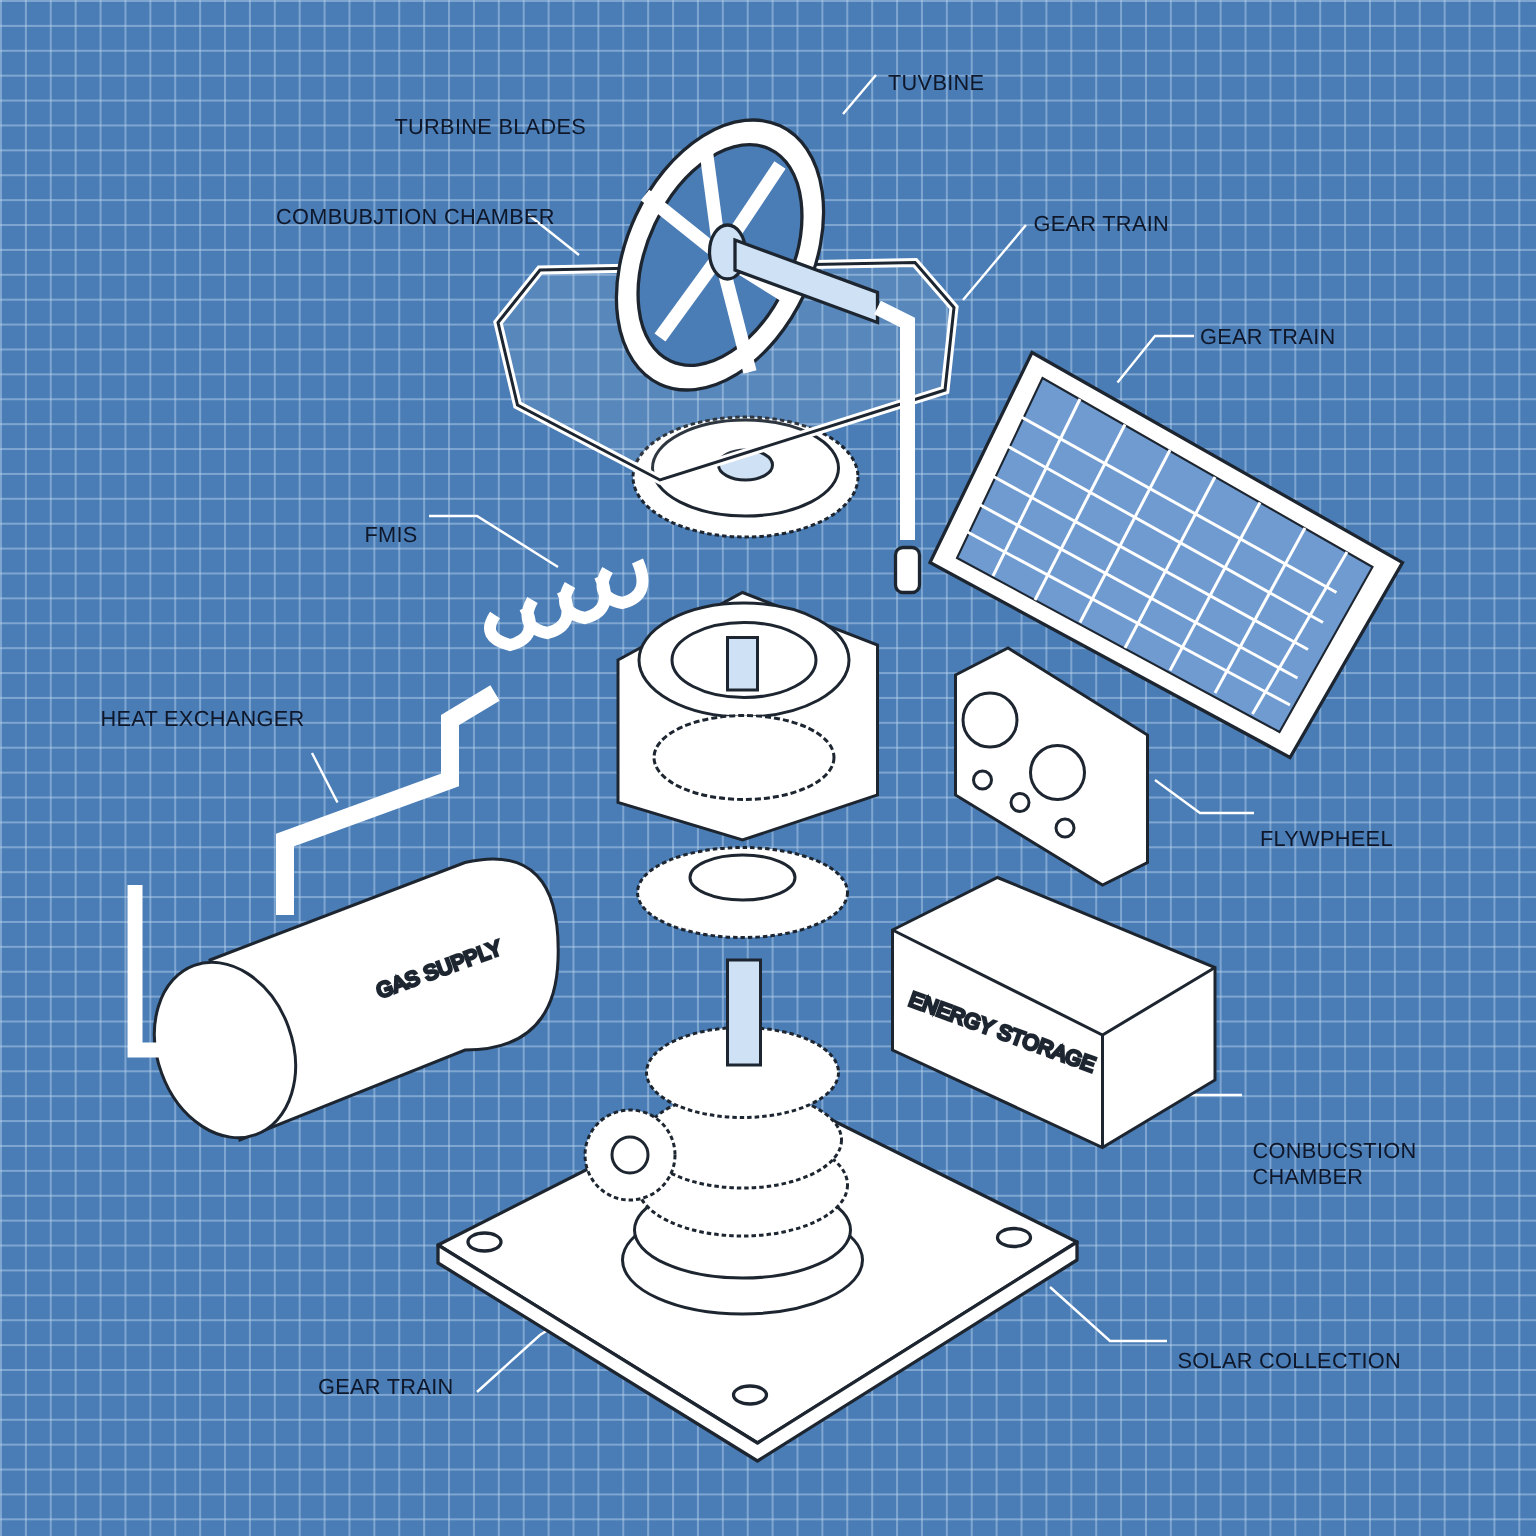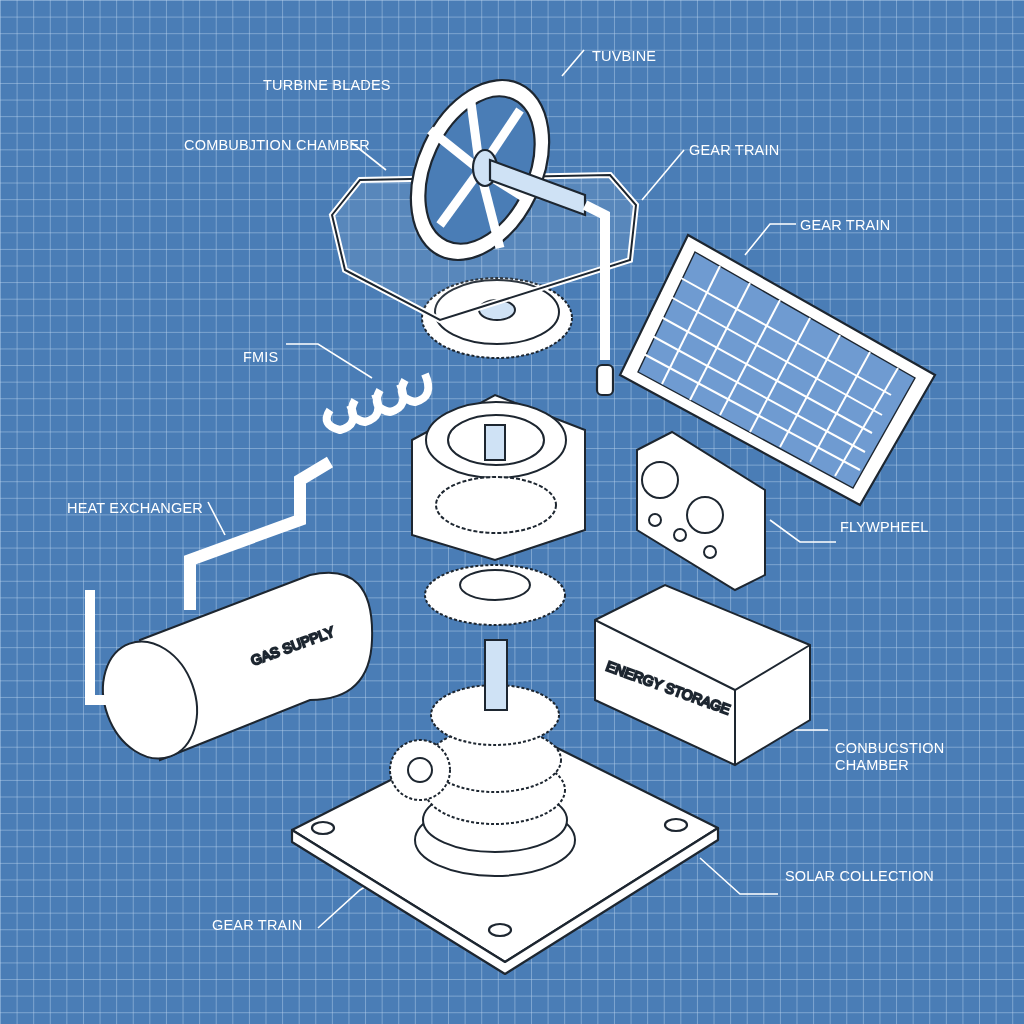--- a/index.html
+++ b/index.html
@@ -7,21 +7,21 @@
       width: 1024px; height: 1024px; overflow: hidden; position: relative;
       background-color: #4a7db6;
       background-image:
         linear-gradient(rgba(190,215,240,0.45) 1px, transparent 1px),
         linear-gradient(90deg, rgba(190,215,240,0.45) 1px, transparent 1px);
       background-size: 16.6px 16.6px;
       font-family: "Liberation Sans", sans-serif;
     }
     #art { position: absolute; left: 0; top: 0; width: 1024px; height: 1024px; }
     .lbl {
-      position: absolute; color: #ffffff; font-size: 14.5px; letter-spacing: 0.2px;
+      position: absolute; color: #0f172a; font-size: 14.5px; letter-spacing: 0.2px;
       white-space: nowrap; line-height: 17px; text-transform: uppercase;
     }
     .part-text { font-family: "Liberation Sans", sans-serif; fill: #1d2630; font-size: 14px; }
   </style>
 </head>
 <body>
 
 <svg id="art" viewBox="0 0 1024 1024" xmlns="http://www.w3.org/2000/svg">
   <g fill="none" stroke="#ffffff" stroke-width="1.6">
     <path d="M584 50 L562 76"></path>
@@ -140,20 +140,20 @@
     <text class="part-text" x="605" y="670" transform="rotate(20 605 670)">ENERGY STORAGE</text>
   </g>
 </svg>
 
 <div class="lbl" style="left:592px;top:48px">TUVBINE</div>
 <div class="lbl" style="left:263px;top:77px">TURBINE BLADES</div>
 <div class="lbl" style="left:184px;top:137px">COMBUBJTION CHAMBER</div>
 <div class="lbl" style="left:689px;top:142px">GEAR TRAIN</div>
 <div class="lbl" style="left:800px;top:217px">GEAR TRAIN</div>
 <div class="lbl" style="left:243px;top:349px">FMIS</div>
-<div class="lbl" style="left:67px;top:500px">HEAT EXCHANGER</div>
-<div class="lbl" style="left:840px;top:519px">FLYWPHEEL</div>
-<div class="lbl" style="left:835px;top:740px">
+<div class="lbl" style="left:67px;top:472px">HEAT EXCHANGER</div>
+<div class="lbl" style="left:840px;top:552px">FLYWPHEEL</div>
+<div class="lbl" style="left:835px;top:760px">
   <div>CONBUCSTION</div>
   <div>CHAMBER</div>
 </div>
-<div class="lbl" style="left:785px;top:868px">SOLAR COLLECTION</div>
+<div class="lbl" style="left:785px;top:900px">SOLAR COLLECTION</div>
 <div class="lbl" style="left:212px;top:917px">GEAR TRAIN</div>
 
 </body></html>

